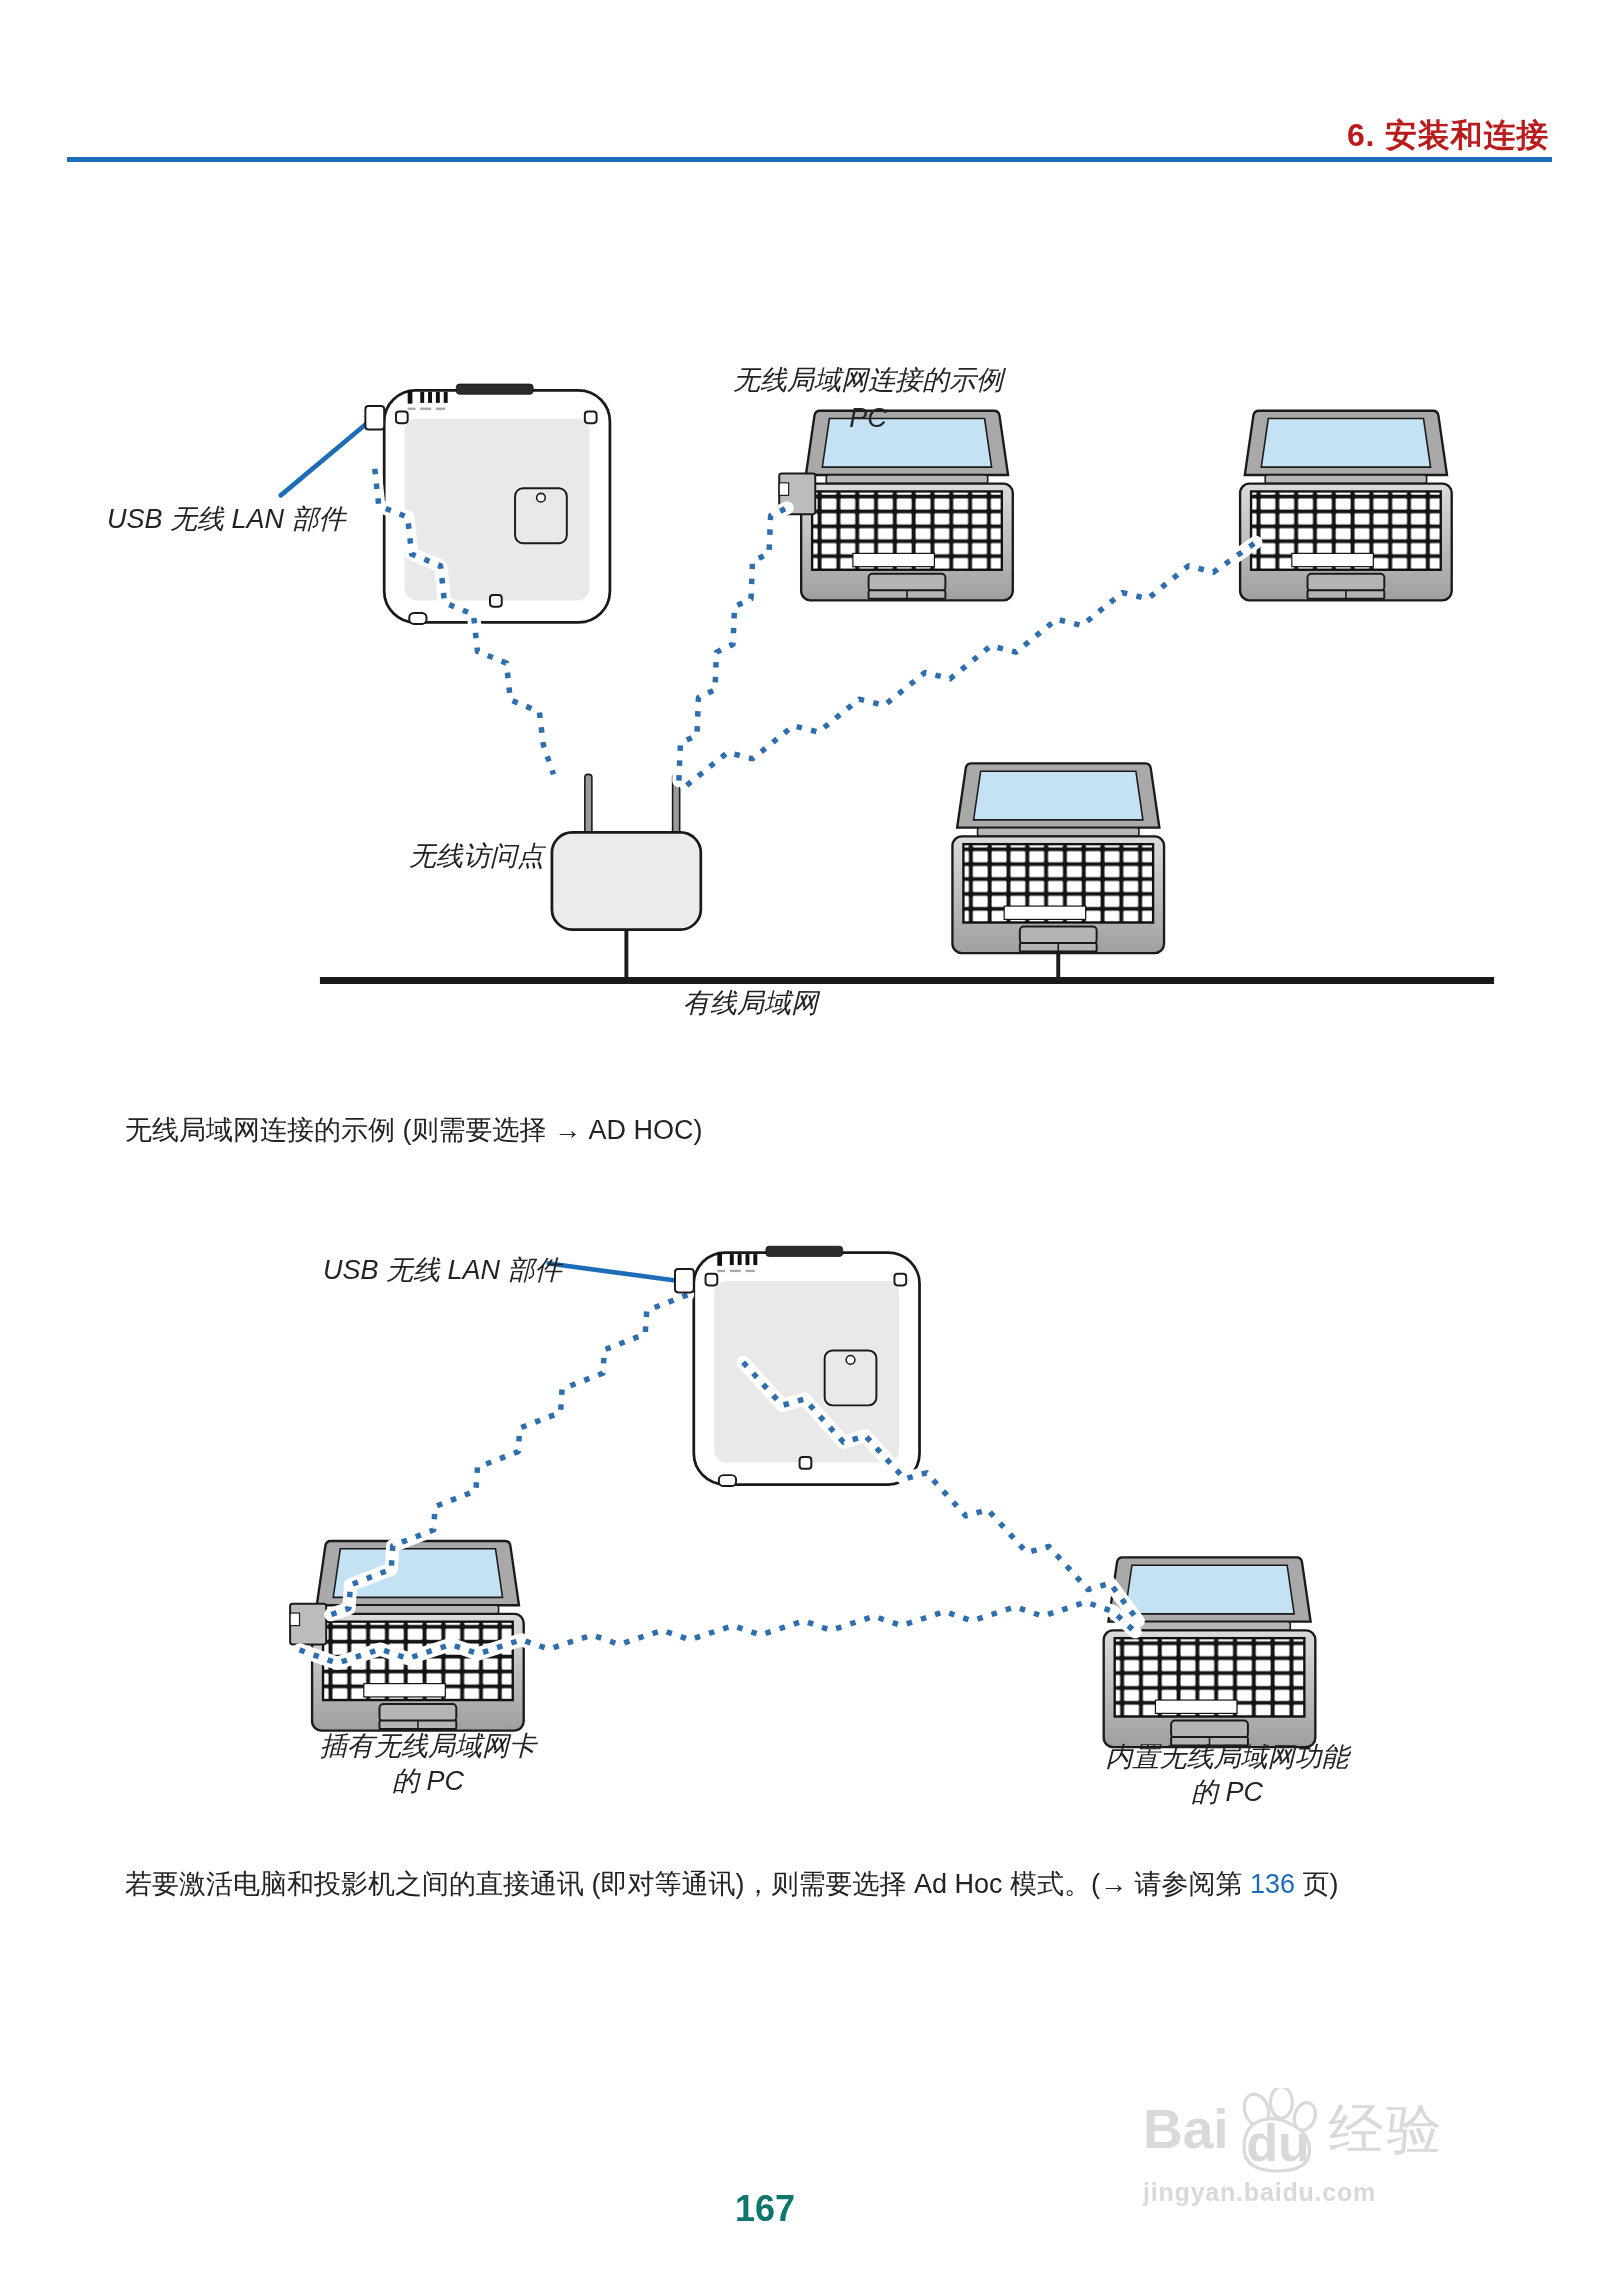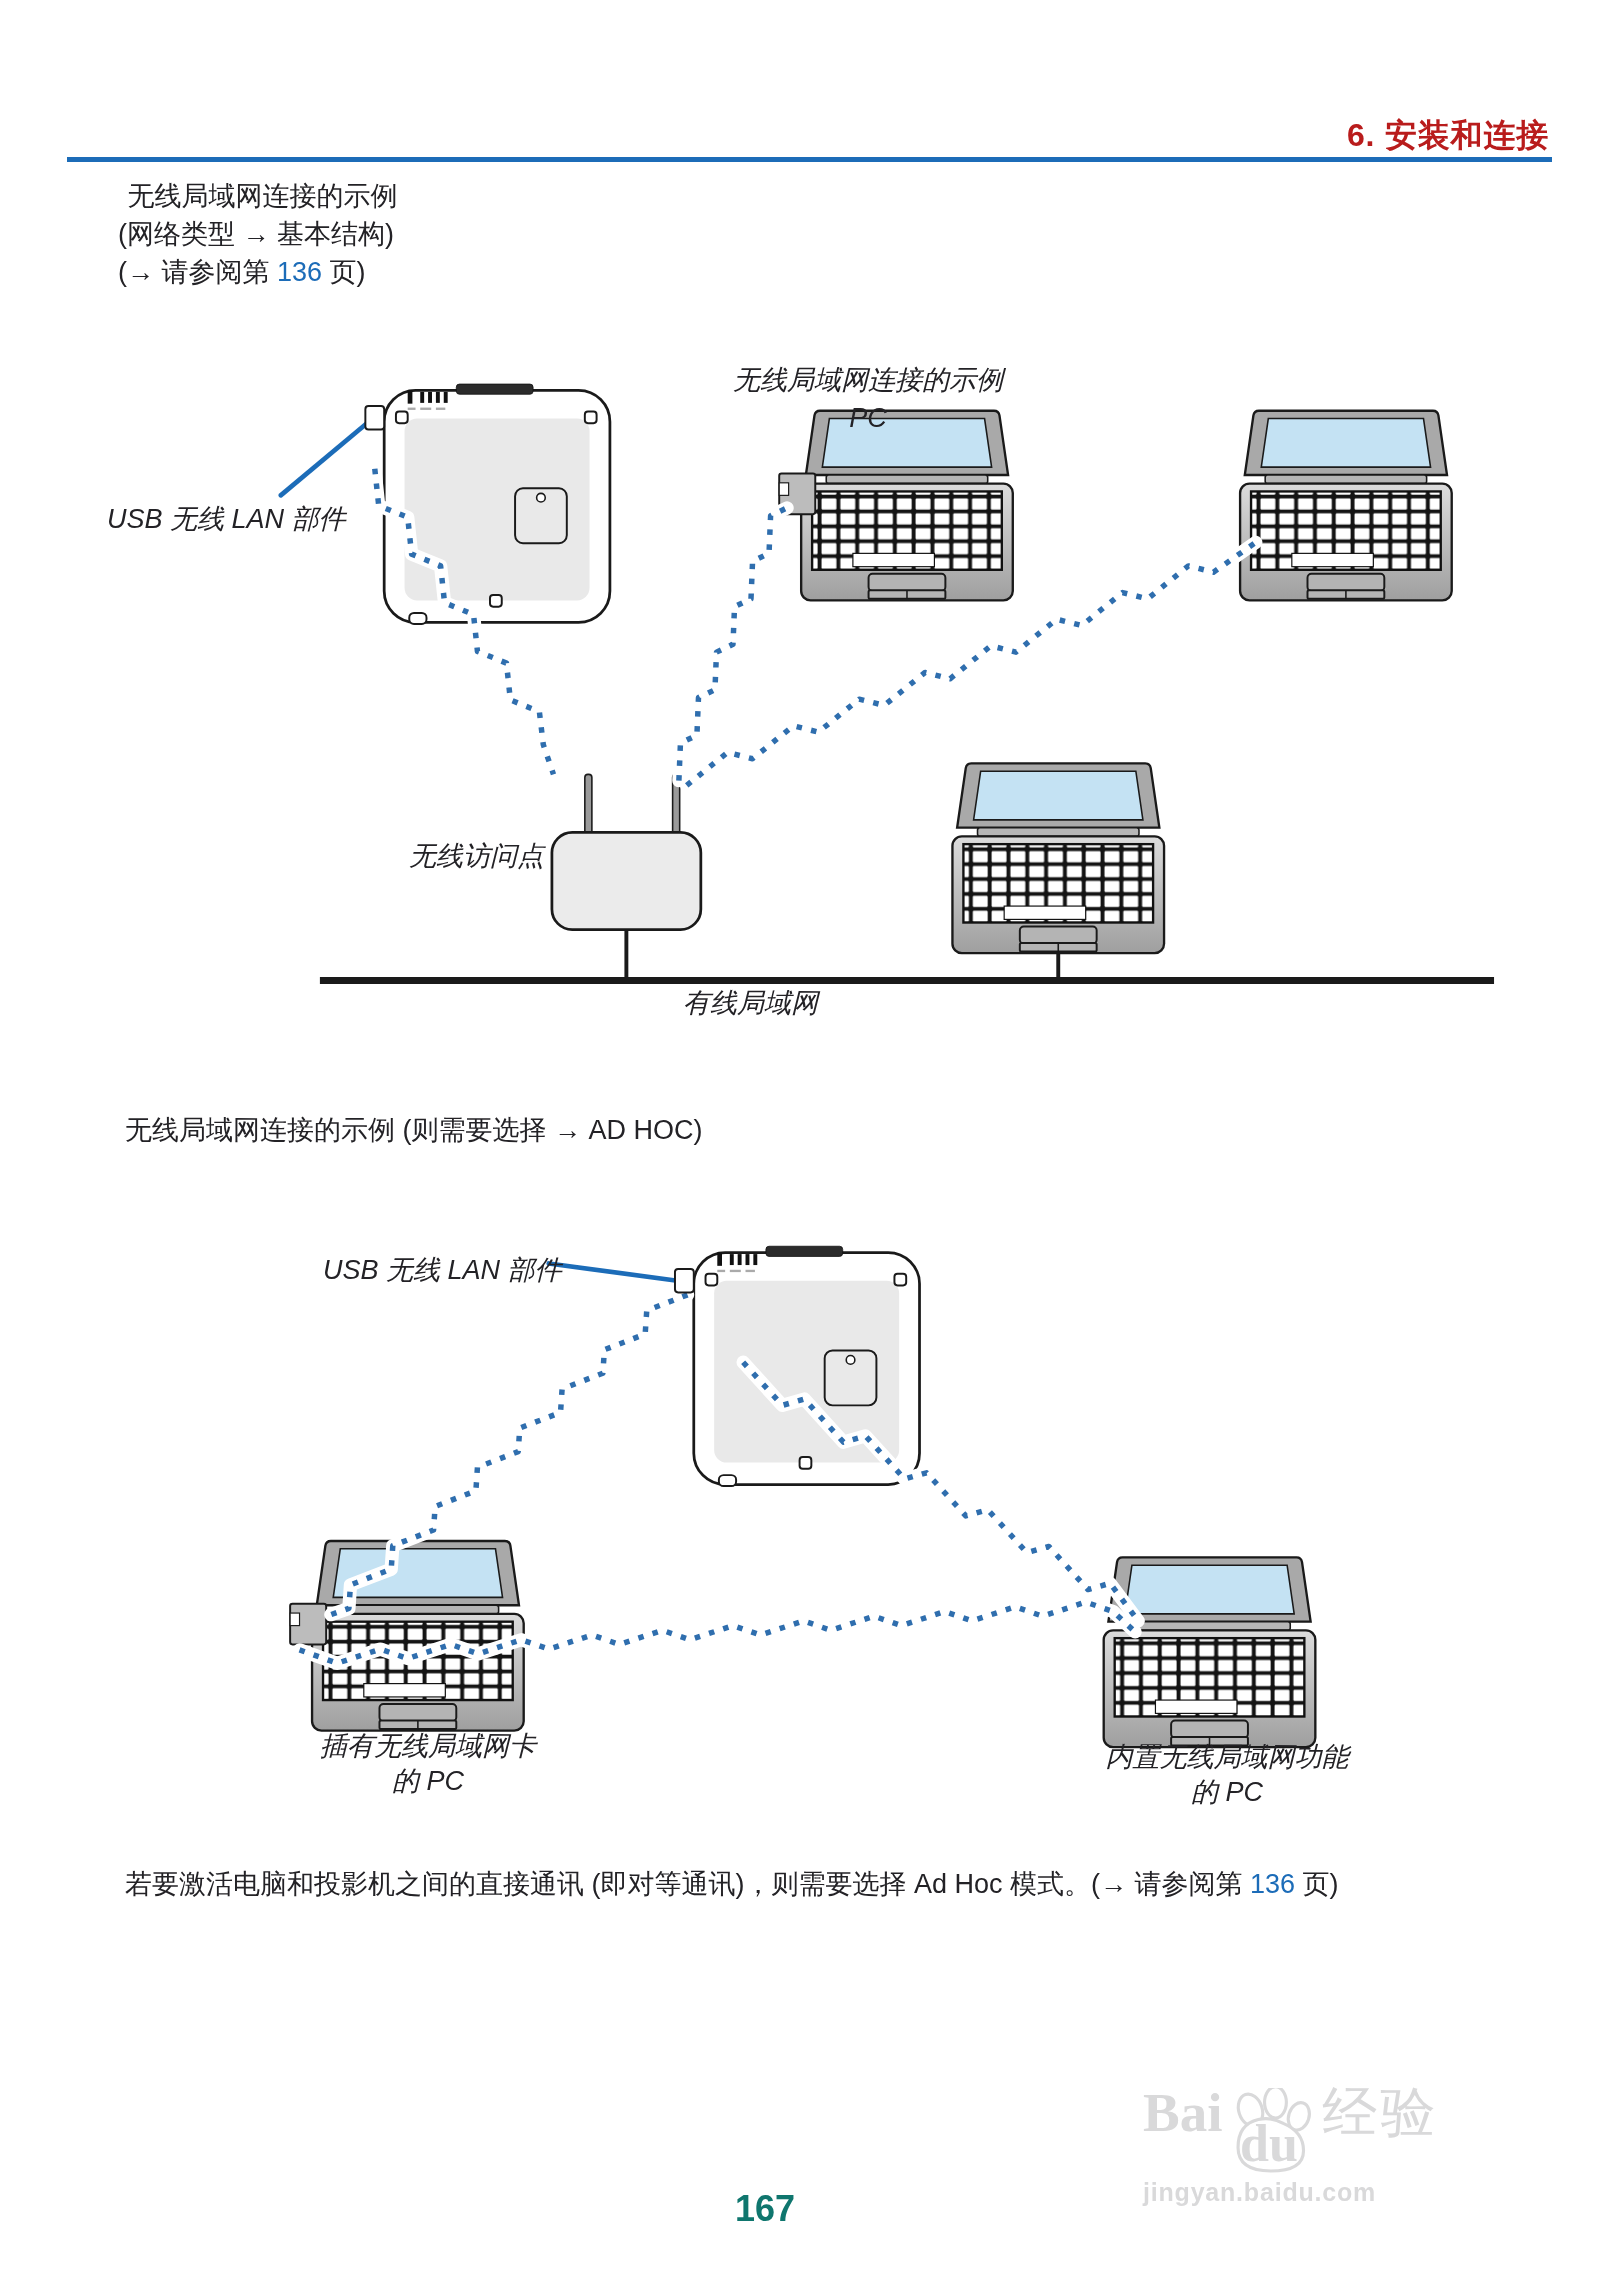--- a/index.html
+++ b/index.html
@@ -26,21 +26,21 @@
   .pageref{color:var(--accent-blue);}
   .footer-par{position:absolute;z-index:3;left:125px;top:1865px;width:1364px;font-size:27px;line-height:38px;white-space:normal;}
   .pagenum{position:absolute;z-index:3;left:0;top:2188px;width:1530px;text-align:center;font-size:36px;font-weight:bold;color:#0f766e;}
   
   .casing{fill:none;stroke:#ffffff;stroke-width:17;stroke-linejoin:round;stroke-linecap:round;}
   .dots{fill:none;stroke:var(--dotted-blue);stroke-width:7;stroke-dasharray:7 12;stroke-linejoin:round;}
   .callout{fill:none;stroke:var(--accent-blue);stroke-width:6;stroke-linecap:round;}
   .wire{stroke:#1a1a1a;}
   
   .watermark{position:absolute;z-index:2;left:1143px;top:2085px;color:var(--watermark-gray);}
-  .wm-row{display:flex;align-items:flex-start;font-size:55px;font-weight:bold;line-height:55px;font-family:Liberation Serif, serif;}
+  .wm-row{display:flex;align-items:center;font-size:55px;font-weight:bold;line-height:55px;}
   .wm-row .cn{font-weight:normal;margin-left:4.7px;letter-spacing:3.1px;}
   .paw{position:relative;width:92px;height:88px;display:inline-block;margin:0 1.6px;}
   .paw svg{position:absolute;left:0;bottom:-3.1px;}
   .paw .du{position:absolute;left:16px;top:31px;font-size:52px;font-weight:bold;font-style:normal;}
   .wm-url{margin-top:4.7px;font-size:25px;font-weight:bold;letter-spacing:0.8px;}
 </style>
 </head>
 <body>
 
 <div id="page">
@@ -142,25 +142,20 @@
       <polyline class="casing" points="382,2105 430,2122 485,2104 520,2116 575,2098 610,2110 665,2092 700,2104 755,2086 790,2098 845,2080 880,2092 935,2074 970,2086 1025,2068 1060,2080 1115,2062 1150,2074 1205,2056 1240,2068 1295,2050 1330,2062 1385,2044 1420,2056 1448,2082"></polyline>
       <polyline class="dots" points="382,2105 430,2122 485,2104 520,2116 575,2098 610,2110 665,2092 700,2104 755,2086 790,2098 845,2080 880,2092 935,2074 970,2086 1025,2068 1060,2080 1115,2062 1150,2074 1205,2056 1240,2068 1295,2050 1330,2062 1385,2044 1420,2056 1448,2082"></polyline>
     </g>
 
     <line class="callout" x1="358" y1="632" x2="468" y2="540"></line>
     <line class="callout" x1="700" y1="1612" x2="864" y2="1634"></line>
     <rect x="466" y="518" width="24" height="30" rx="4" fill="#fff" stroke="#1a1a1a" stroke-width="2.5"></rect>
     <rect x="861" y="1619" width="24" height="30" rx="4" fill="#fff" stroke="#1a1a1a" stroke-width="2.5"></rect>
   </svg>
 
-  <div class="txt" style="left:118px;top:177px;">
-    <div style="padding-left:9.4px;">无线局域网连接的示例</div>
-    <div>(网络类型 → 基本结构)</div>
-    <div><span>(→ 请参阅第 </span><span class="pageref">136</span><span> 页)</span></div>
-  </div>
 
   <div class="txt italic center" style="left:711px;top:361px;width:314px;">无线局域网连接的示例 PC</div>
   <div class="txt italic" style="left:107px;top:500px;">USB 无线 LAN 部件</div>
   <div class="txt italic" style="left:409px;top:837px;">无线访问点</div>
   <div class="txt italic" style="left:683px;top:984px;">有线局域网</div>
 
   <div class="txt" style="left:125px;top:1111px;">无线局域网连接的示例 (则需要选择 → AD HOC)</div>
 
   <div class="txt italic" style="left:323px;top:1251px;">USB 无线 LAN 部件</div>
   <div class="txt italic center" style="left:271px;top:1729px;width:314px;line-height:35px;">

